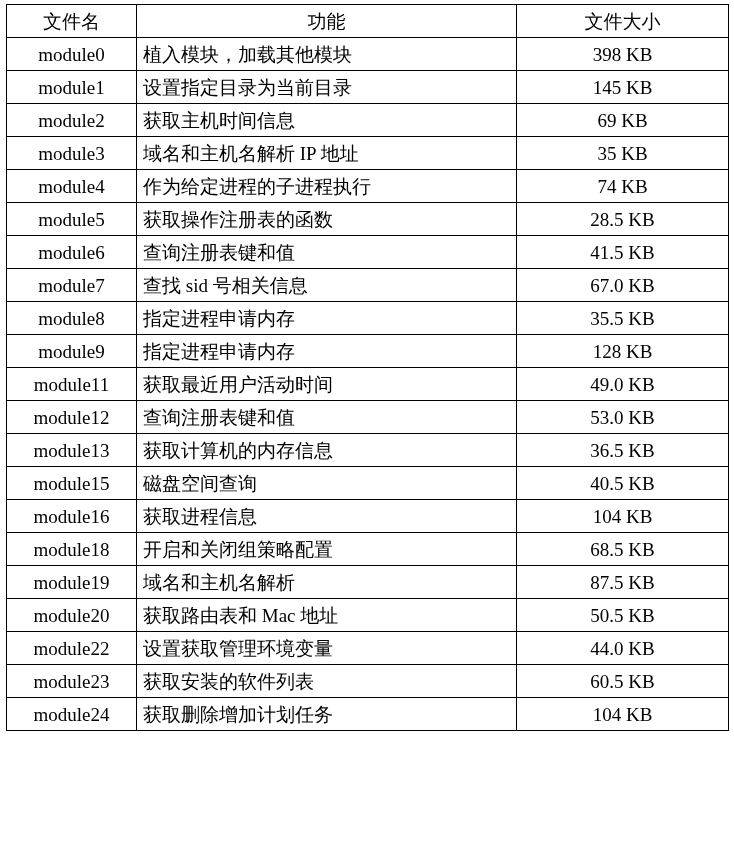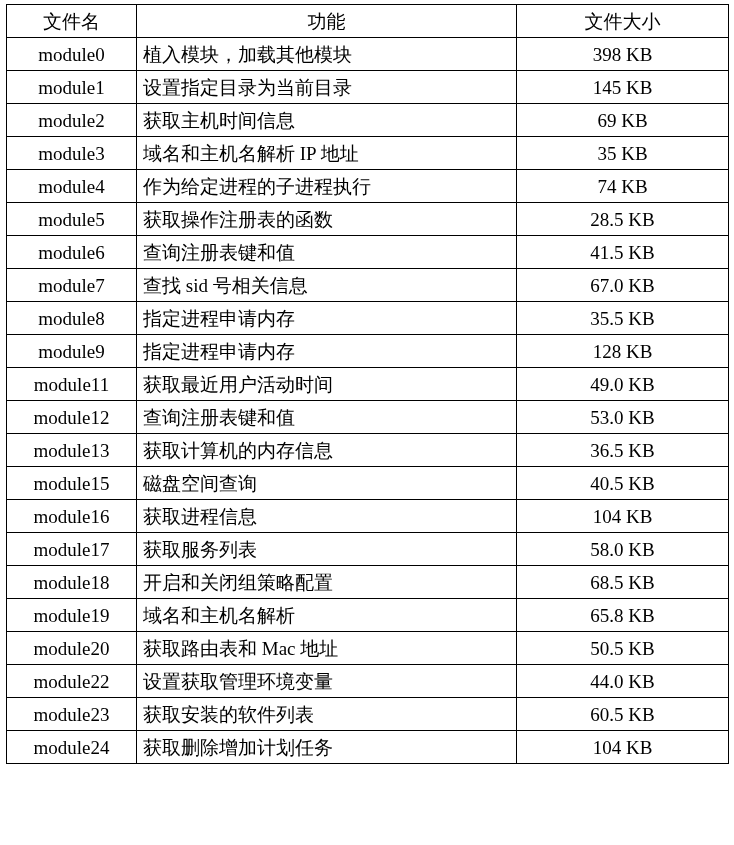--- a/index.html
+++ b/index.html
@@ -128,33 +128,28 @@
           <td class="cell-center">module15</td>
           <td class="cell-left">磁盘空间查询</td>
           <td class="cell-center">40.5 KB</td>
         </tr>
         <tr>
           <td class="cell-center">module16</td>
           <td class="cell-left">获取进程信息</td>
           <td class="cell-center">104 KB</td>
         </tr>
         <tr>
-          <td class="cell-center">module17</td>
-          <td class="cell-left">获取服务列表</td>
-          <td class="cell-center">58.0 KB</td>
-        </tr>
-        <tr>
           <td class="cell-center">module18</td>
           <td class="cell-left">开启和关闭组策略配置</td>
           <td class="cell-center">68.5 KB</td>
         </tr>
         <tr>
           <td class="cell-center">module19</td>
           <td class="cell-left">域名和主机名解析</td>
-          <td class="cell-center">65.8 KB</td>
+          <td class="cell-center">87.5 KB</td>
         </tr>
         <tr>
           <td class="cell-center">module20</td>
           <td class="cell-left">获取路由表和 Mac 地址</td>
           <td class="cell-center">50.5 KB</td>
         </tr>
         <tr>
           <td class="cell-center">module22</td>
           <td class="cell-left">设置获取管理环境变量</td>
           <td class="cell-center">44.0 KB</td>

